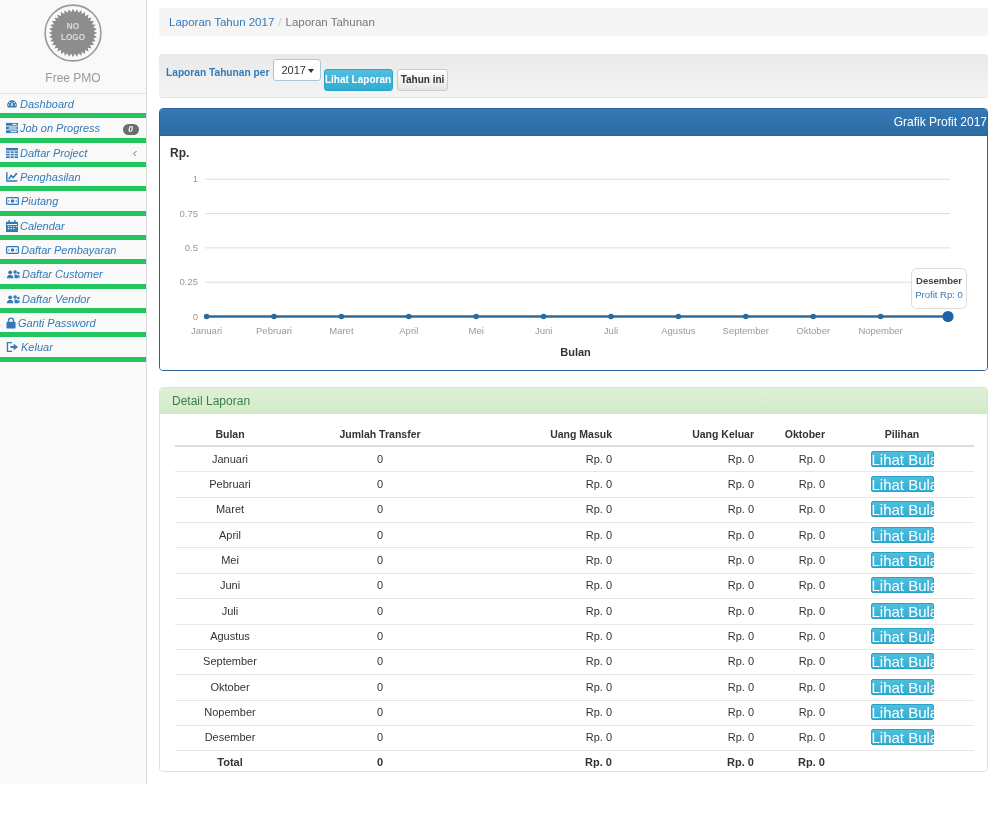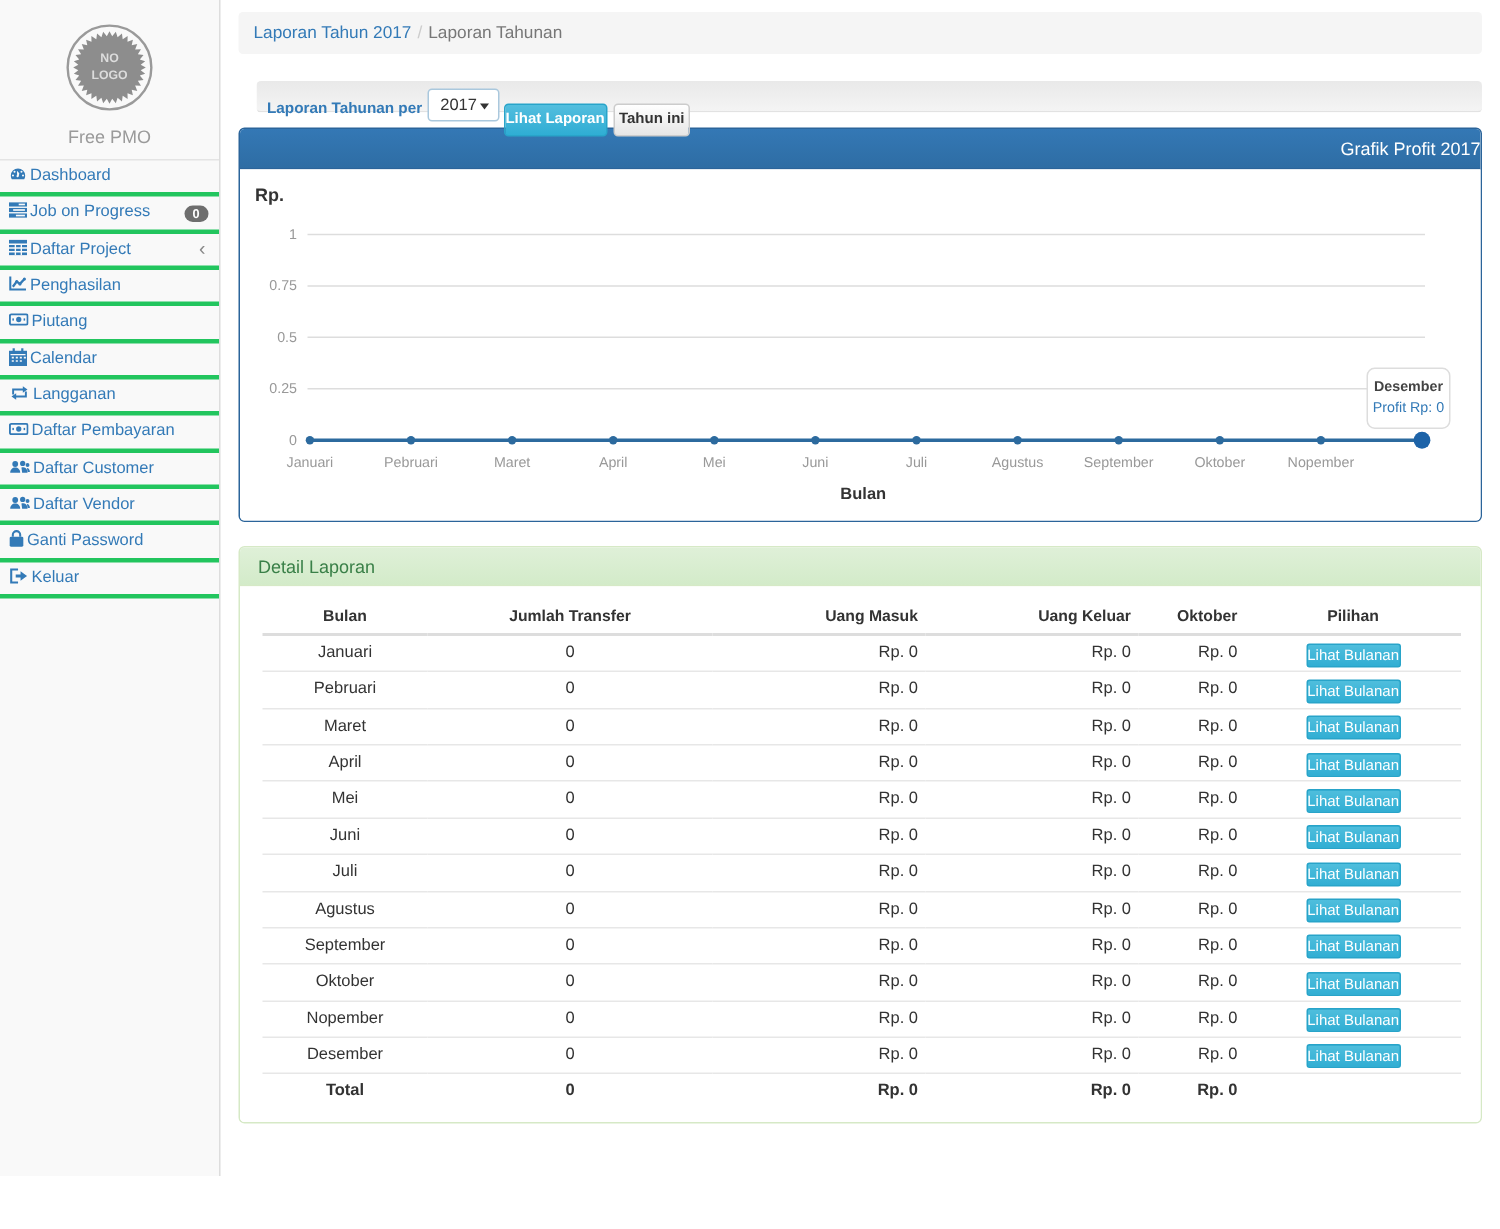--- a/index.html
+++ b/index.html
@@ -1,54 +1,54 @@
 <!DOCTYPE html>
 <html><head>
 <meta charset="utf-8">
 <style>
 * { box-sizing: border-box; margin:0; padding:0; }
 html,body { width:1000px; }
 body { font-family:"Liberation Sans", sans-serif; font-size:11px; color:#333; background:#fff; position:relative; }
 a { text-decoration:none; }
 
 .sidebar { position:absolute; left:0; top:0; width:147px; height:784px; background:#f9f9f9; border-right:1px solid #ddd; }
-.logo-wrap { text-align:center; padding-top:15px; }
+.logo-wrap { text-align:center; padding-top:3px; }
 .brand { color:#9a9a9a; font-size:12px; line-height:18px; text-align:center; margin-top:4px; }
 .menu { margin-top:6px; border-top:1px solid #e4e4e4; }
-.menu a { display:block; position:relative; height:24.33px; line-height:20.5px; padding-left:6px; color:#337ab7; font-size:11px; border-bottom:3px solid #22c55e; }
+.menu a { display:block; position:relative; height:24.33px; line-height:20.5px; padding-left:6px; color:#337ab7; font-size:11px; border-bottom:5px solid #22c55e;font-style:italic; }
 .menu a svg { vertical-align:-2px; margin-right:2px; }
 .badge0 { position:absolute; right:7.5px; top:6px; background:#6e6e6e; color:#fff; border-radius:6px; font-size:8.5px; font-weight:bold; line-height:11px; height:11px; padding:0 5.5px; }
 .chev { position:absolute; right:9px; top:0; color:#888; font-size:13px; }
 
 .content { margin-left:148px; width:852px; position:relative; padding-top:8px; overflow:hidden; height:784px; }
 .inner { margin:0 12px 0 11px; }
 .breadcrumb { margin-top:0; height:28px; background:#f5f5f5; border-radius:3px; padding:5px 10px; font-size:11.5px; color:#777; line-height:18px; }
 .breadcrumb a { color:#337ab7;text-align:right; }
 .breadcrumb .sep { color:#ccc; padding:0 4px; }
-.toolbar { margin-top:18px; height:21px; background:linear-gradient(#e9e9e9,#f4f4f4); border-bottom:1px solid #e2e2e2; border-radius:3px; position:relative;margin-left:12px; }
+.toolbar { margin-top:18px; height:44px; background:linear-gradient(#e9e9e9,#f4f4f4); border-bottom:1px solid #e2e2e2; border-radius:3px; position:relative; }
 .toolbar .lbl { position:absolute; left:7px; top:8px; color:#337ab7; font-weight:bold; font-size:10.2px; line-height:22px; }
 .fakesel { position:absolute; left:113.5px; top:5px; height:22px; width:48px; font-size:11px; border:1px solid #aac8dd; border-radius:3px; background:#fff; color:#333; line-height:20px; text-align:left; padding-left:8px; }
 .fakesel .arr { position:absolute; right:6px; top:8.5px; width:0; height:0; border-left:3.2px solid transparent; border-right:3.2px solid transparent; border-top:4.2px solid #333; }
 .btn { position:absolute; top:15px; height:22px; line-height:20px; font-size:10px; border-radius:3px; text-align:center;font-weight:bold; }
 .btn-info { left:164.5px; width:69px; background:linear-gradient(#53bede,#2fadd4); border:1px solid #28a4c9; color:#fff; }
 .btn-default { left:238px; width:51px; background:linear-gradient(#fff,#e6e6e6); border:1px solid #ccc; color:#333; }
 
 .panel { border-radius:4px; margin-top:10px; }
 .panel-primary { border:1px solid #2b649a;text-align:right; }
 .panel-primary .phead { background:linear-gradient(#3478b5,#2e6da4); color:#fff; height:27px; line-height:26px; padding-left:12px; font-size:12px; border-bottom:1px solid #2b649a; border-radius:3px 3px 0 0; }
 .panel-success { border:1px solid #d6e9c6; margin-top:16px; }
 .panel-success .phead { background:linear-gradient(#dff0d8,#d3ebc9); color:#3a8048; height:26px; line-height:26px; padding-left:12px; font-size:12px; border-bottom:1px solid #d6e9c6; border-radius:3px 3px 0 0; }
 .pbody { background:#fff; border-radius:0 0 3px 3px; overflow:hidden; }
 
 table.rpt { border-collapse:collapse; margin:11px 15px 0 15px; width:799px; font-size:11px; }
 table.rpt th { font-weight:bold; font-size:10.5px; border-bottom:2px solid #ddd; padding:0 5px 1px 5px; line-height:19px; }
 table.rpt td { border-top:1px solid #e7e7e7; padding:2px 5px; line-height:19.36px; }
 table.rpt tr:first-child td { border-top:none; }
 .tc { text-align:center; } .tr { text-align:right; }
-.btn-xs { display:inline-block; position:relative; top:1.5px; white-space:nowrap; width:63px; height:16px; line-height:15px; font-size:10px; color:#fff; background:linear-gradient(#4fbedd,#31aed3); border:1px solid #28a4c9; border-radius:2px; text-align:center; }
+.btn-xs { display:inline-block; position:relative; top:1.5px; white-space:nowrap; width:63px; height:16px; line-height:15px; font-size:15px; color:#fff; background:linear-gradient(#4fbedd,#31aed3); border:1px solid #28a4c9; border-radius:2px; text-align:center; }
 .total td { font-weight:bold; }
 
 .footer { position:absolute; left:0; top:784px; width:1000px; height:35px; background:#f5f5f5; border-top:1px solid #e7e7e7; text-align:center; font-size:10.6px; color:#4a4a4a; padding-top:10px; }
 .footer a { color:#337ab7; }
 </style>
 </head>
 <body>
 <div class="sidebar">
   <div class="logo-wrap">
     <svg width="60" height="60" viewBox="-30 -30 60 60">
@@ -93,27 +93,20 @@
           <circle cx="7" cy="6.5" r="1.9" fill="#337ab7"></circle>
           <rect x="2.4" y="5.7" width="1.1" height="1.6" fill="#337ab7"></rect>
           <rect x="10.5" y="5.7" width="1.1" height="1.6" fill="#337ab7"></rect>
         </svg>Piutang</a>
   <a href="#"><svg width="12" height="12" viewBox="0 0 13 13">
           <path fill="#337ab7" d="M0 2h13v11H0z"></path>
           <rect x="2.6" y="0.2" width="1.6" height="2.6" fill="#337ab7"></rect>
           <rect x="8.8" y="0.2" width="1.6" height="2.6" fill="#337ab7"></rect>
           <path fill="#f9f9f9" d="M1.1 4.4h10.8v.9H1.1zm.9 2h1.5v1.2H2zm2.9 0h1.5v1.2H4.9zm2.9 0h1.5v1.2H7.8zm-5.8 2.4h1.5V10H2zm2.9 0h1.5V10H4.9zm2.9 0h1.5V10H7.8zm2.9-2.4h1.5v1.2h-1.5z"></path>
         </svg>Calendar</a>
-  <a href="#"><svg width="14" height="12" viewBox="0 0 15 13">
-          <g fill="none" stroke="#337ab7" stroke-width="1.4">
-            <path d="M2.9 7.5V4.0h8.3"></path>
-            <path d="M12.1 5.5V9h-8.3"></path>
-          </g>
-          <path fill="#337ab7" d="M9.9 1.6l3.4 2.4-3.4 2.4zM5.1 6.6 1.7 9l3.4 2.4z"></path>
-        </svg>Langganan</a>
   <a href="#"><svg width="13" height="12" viewBox="0 0 14 13">
           <rect x="0.6" y="2.8" width="12.8" height="7.4" rx="1" fill="none" stroke="#337ab7" stroke-width="1.4"></rect>
           <circle cx="7" cy="6.5" r="1.9" fill="#337ab7"></circle>
           <rect x="2.4" y="5.7" width="1.1" height="1.6" fill="#337ab7"></rect>
           <rect x="10.5" y="5.7" width="1.1" height="1.6" fill="#337ab7"></rect>
         </svg>Daftar Pembayaran</a>
   <a href="#"><svg width="14" height="12" viewBox="0 0 15 13">
           <g fill="#337ab7">
             <circle cx="4.4" cy="4.7" r="2.1"></circle>
             <path d="M0.8 11c0-2.3 1.6-3.8 3.6-3.8S8 8.7 8 11z"></path>

